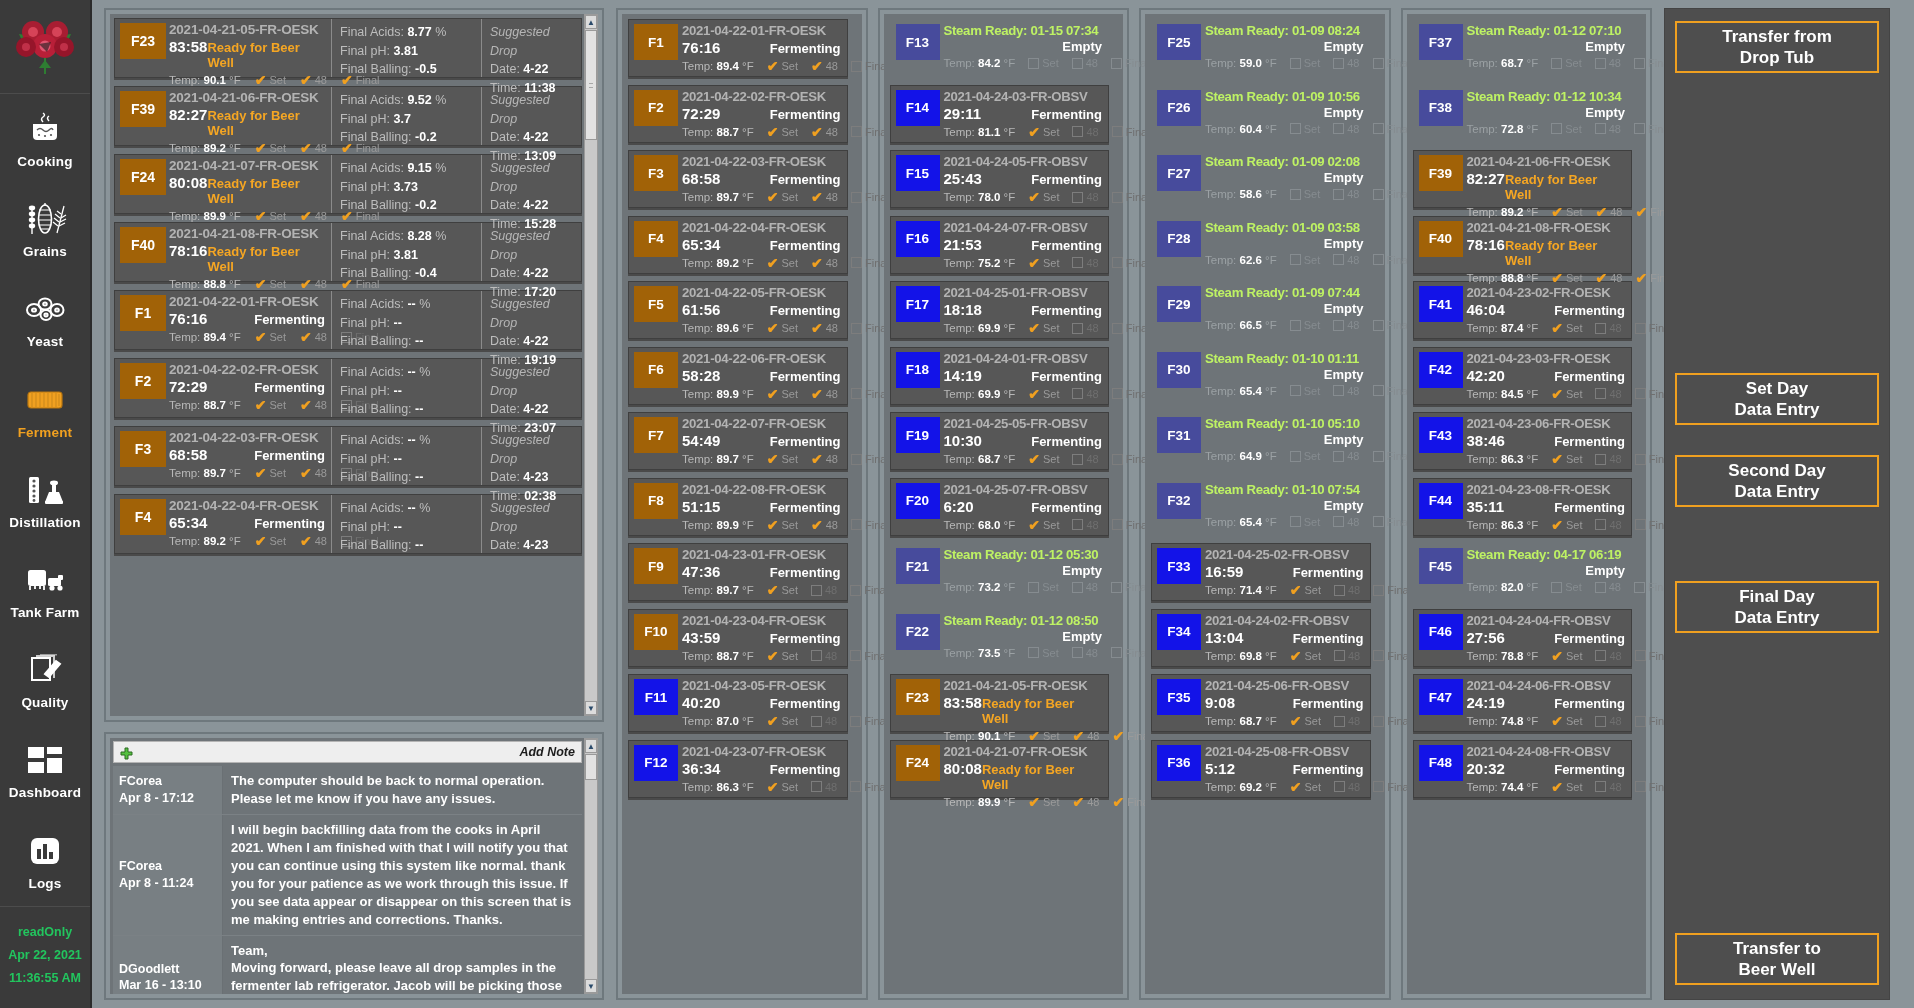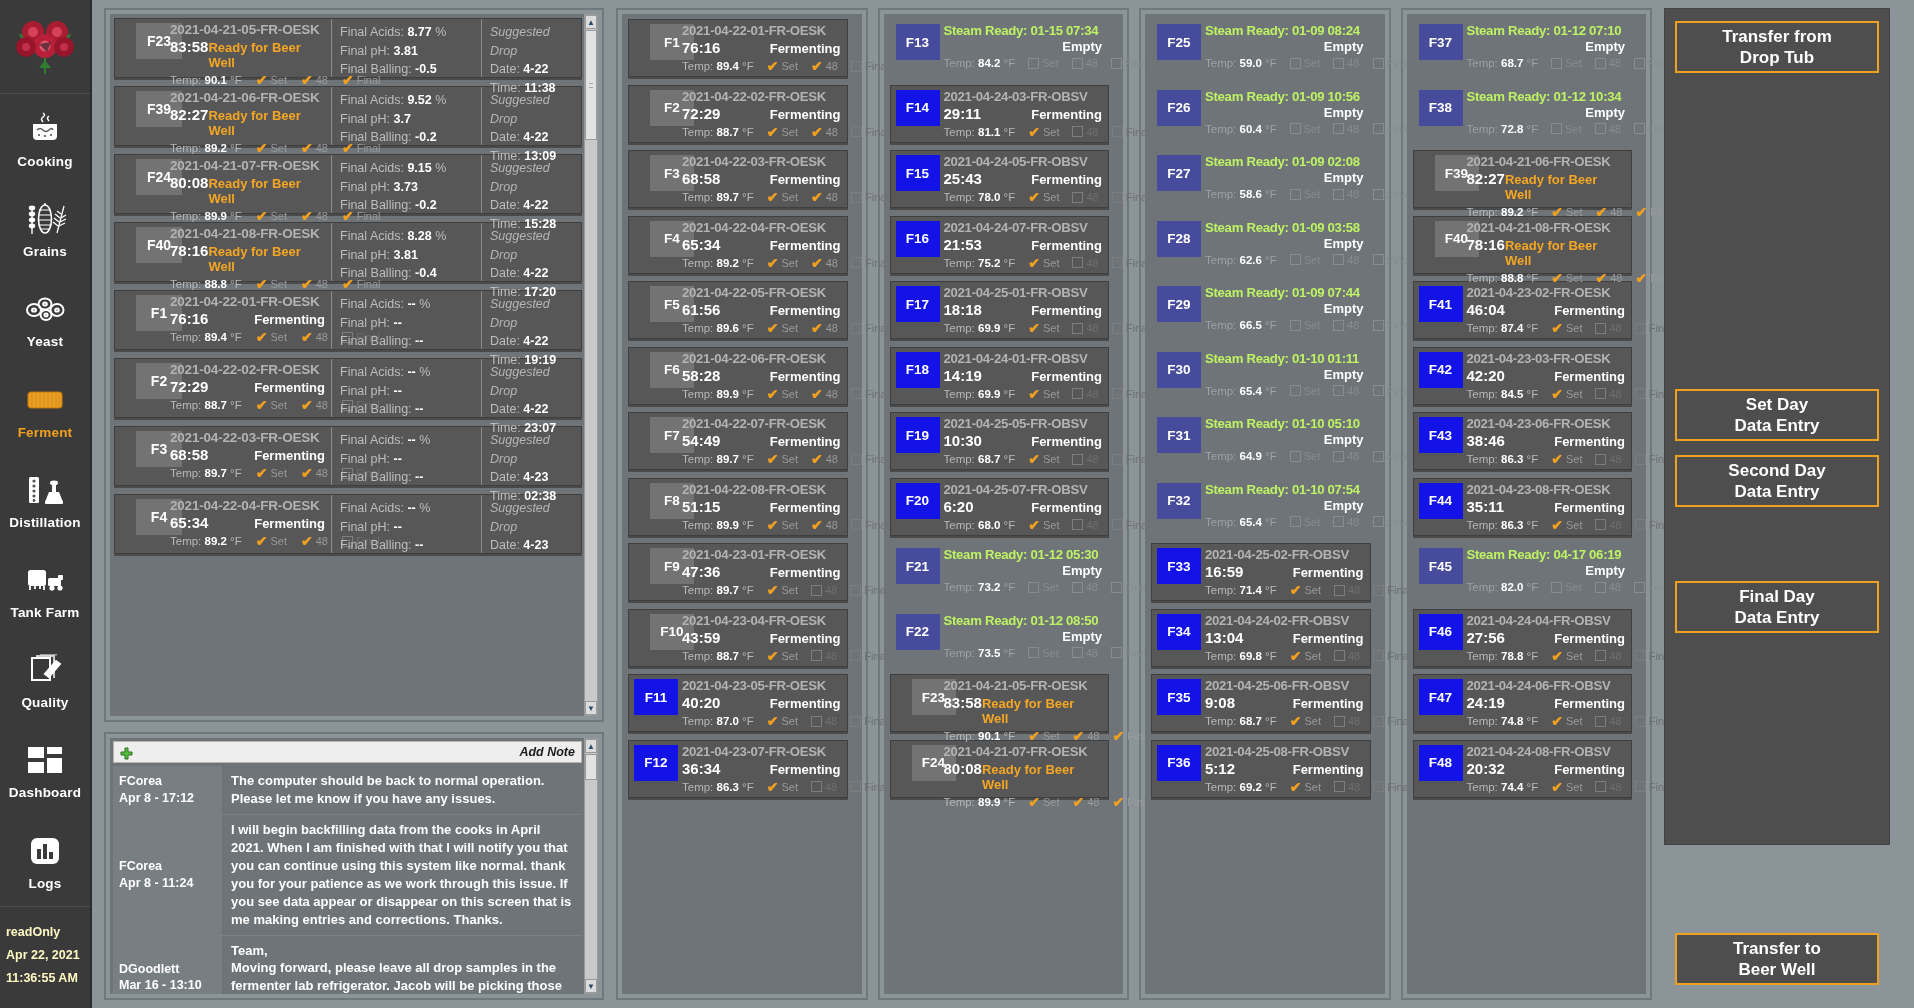--- a/index.html
+++ b/index.html
@@ -25,21 +25,21 @@
     height:96px; display:flex; flex-direction:column;
     align-items:center; justify-content:center; gap:5px;
     color:#fff; cursor:pointer;
   }
   .nav-item .lbl{ font-size:13.5px; font-weight:bold; letter-spacing:.2px; }
   .nav-item.active .lbl{ color:#f0a020; }
   .nav-ico{ width:44px; height:40px; display:flex; align-items:center; justify-content:center; }
   .nav-ico svg{ display:block; }
   .sidebar-status{
     margin-top:auto; border-top:1px solid #4c4c4c;
-    padding:14px 6px 18px; color:#fef9c3;
+    padding:14px 6px 18px; text-align:center; color:#22c55e;
     font-size:12.5px; font-weight:bold; line-height:1.85;
   }
 
   
   .main{ position:relative; flex:1; height:1008px; }
 
   
   .left-col{
     position:absolute; left:12px; top:8px; width:500px; height:992px;
     display:flex; flex-direction:column; gap:10px;
@@ -54,21 +54,21 @@
   .drow{
     display:flex; background:#575757; margin-bottom:8px;
     border:1px solid #3f3f3f; box-shadow:0 2px 0 #4a4a4a;
     height:60px; align-items:stretch;
   }
   .drow .badge-wrap{ width:52px; padding:4px 0 0 5px; }
   .badge{
     width:46px; height:36px; display:flex; align-items:center; justify-content:center;
     color:#fff; font-weight:bold; font-size:14px;
   }
-  .b-cyan{ background:#737373;margin-left:16px; }
+  .b-cyan{ background:#a16207; }
   .b-blue{ background:#1313e8; }
   .b-muted{ background:#474b9c; }
   .dcol1{ flex:1 1 auto; padding:3px 6px 0 3px; min-width:0; }
   .dline1{ color:#b3b3b3; font-size:13.5px; font-weight:bold; letter-spacing:-.2px; }
   .dline2{ display:flex; justify-content:space-between; align-items:baseline; margin-top:1px;}
   .dtimer{ color:#fff; font-size:15px; font-weight:bold; }
   .dstate-ready{ color:#f5a623; font-size:13px; font-weight:bold; }
   .dstate-ferm{ color:#fff; font-size:13px; font-weight:bold; }
   .dline3{ display:flex; align-items:center; gap:14px; margin-top:3px; }
   .temp{ color:#b8b8b8; font-size:11.5px; white-space:nowrap;}
@@ -150,32 +150,32 @@
   .tcard.empty .tline1{ color:#bef264; }
   .tline2{ display:flex; justify-content:space-between; align-items:baseline; margin-top:1px; }
   .tline3{ display:flex; align-items:center; gap:13px; margin-top:3px; }
   .tcard.empty .temp{ color:#9ba1a4; }
   .tcard.empty .chk{ color:#868c90; }
   .tcard.empty .chk .box{ border-color:#868c90; }
   .status-empty{ color:#fff; font-size:13px; font-weight:bold; }
 
   
   .actions{
-    position:absolute; right:24px; top:8px; width:226px; height:837px;
+    position:absolute; right:24px; top:8px; width:226px; height:992px;
     background:#4e4e4e; border:1px solid #444;
   }
   .abtn{
     position:absolute; left:10px; right:10px;
     border:2px solid #f0a020; background:#4e4e4e; color:#fff;
     font-size:17px; font-weight:bold; text-align:center;
     display:flex; align-items:center; justify-content:center;
     line-height:1.25; cursor:pointer; white-space:pre-line;
   }
   #btn-drop-tub{ top:12px; height:52px; }
-  #btn-set-day{ top:380px; height:52px; }
+  #btn-set-day{ top:364px; height:52px; }
   #btn-second-day{ top:446px; height:52px; }
   #btn-final-day{ top:572px; height:52px; }
   #btn-beer-well{ top:924px; height:52px; }
 </style>
 </head>
 <body>
 
 <div id="app">
 
   <div class="sidebar">

